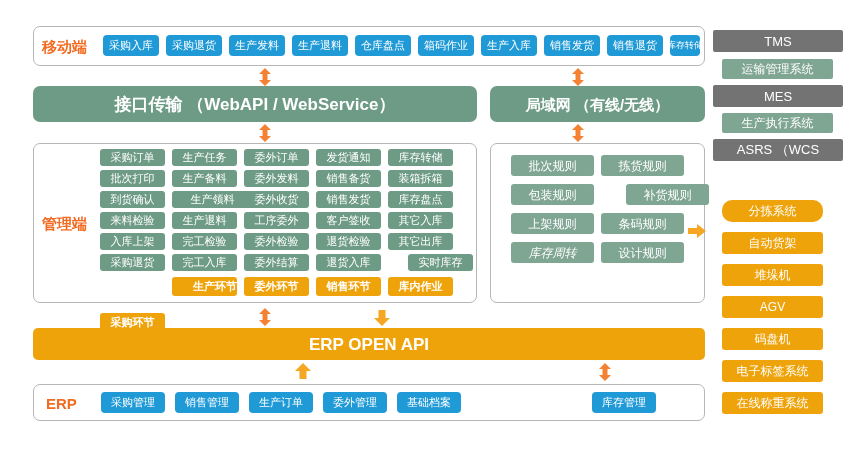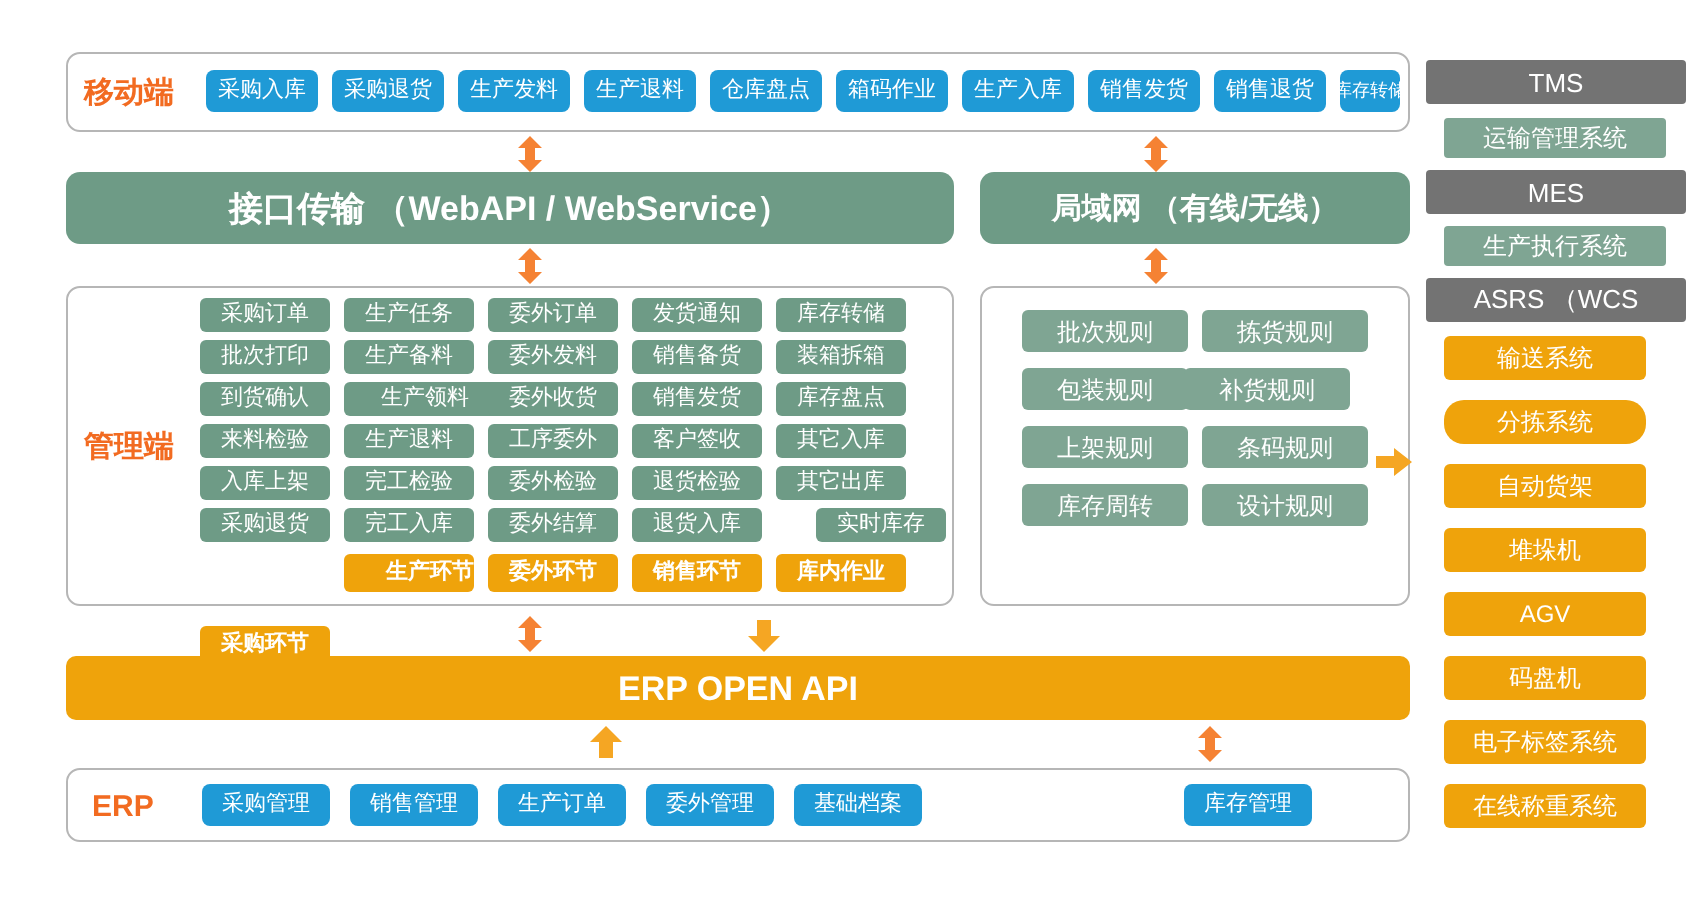--- a/index.html
+++ b/index.html
@@ -176,24 +176,24 @@
   <div class="pill green" style="left:388px; top:212px; width:65px; height:17px;">其它入库</div>
   <div class="pill green" style="left:388px; top:233px; width:65px; height:17px;">其它出库</div>
   <div class="pill green" style="left:408px; top:254px; width:65px; height:17px;">实时库存</div>
   <div class="pill orange" style="left:388px; top:277px; width:65px; height:19px;">库内作业</div>
 
   <div class="frame" style="left:490px; top:143px; width:215px; height:160px;"></div>
 
   <div class="pill greenlt" style="left:511px; top:155px; width:83px; height:21px; font-size:12px;">批次规则</div>
   <div class="pill greenlt" style="left:511px; top:184px; width:83px; height:21px; font-size:12px;">包装规则</div>
   <div class="pill greenlt" style="left:511px; top:213px; width:83px; height:21px; font-size:12px;">上架规则</div>
-  <div class="pill greenlt" style="left:511px; top:242px; width:83px; height:21px; font-size:12px;">库存周转</div>
+  <div class="pill greenlt" style="left:511px; top:242px; width:83px; height:21px; font-size:12px;font-style:italic;">库存周转</div>
 
   <div class="pill greenlt" style="left:601px; top:155px; width:83px; height:21px; font-size:12px;">拣货规则</div>
-  <div class="pill greenlt" style="left:592px; top:184px; width:83px; height:21px; font-size:12px;">补货规则</div>
+  <div class="pill greenlt" style="left:626px; top:184px; width:83px; height:21px; font-size:12px;">补货规则</div>
   <div class="pill greenlt" style="left:601px; top:213px; width:83px; height:21px; font-size:12px;">条码规则</div>
   <div class="pill greenlt" style="left:601px; top:242px; width:83px; height:21px; font-size:12px;">设计规则</div>
 
 
   <div class="arw" style="left:688px; top:224px;">
     <svg width="18" height="14" viewBox="0 0 18 14">
         <path d="M0 4 L9 4 L9 0 L18 7 L9 14 L9 10 L0 10 Z" fill="#F5A623"></path>
       </svg>
   </div>
 
@@ -232,21 +232,20 @@
   <div class="pill blue" style="left:592px; top:392px; width:64px; height:21px;">库存管理</div>
 
   <div class="rc-head" style="left:713px; top:30px; width:130px; height:22px;">TMS</div>
   <div class="rc-sub" style="left:722px; top:59px; width:111px; height:20px;">运输管理系统</div>
 
   <div class="rc-head" style="left:713px; top:85px; width:130px; height:22px;">MES</div>
   <div class="rc-sub" style="left:722px; top:113px; width:111px; height:20px;">生产执行系统</div>
 
   <div class="rc-head" style="left:713px; top:139px; width:130px; height:22px;">ASRS  （WCS</div>
 
-  <div class="rc-item" style="left:722px; top:168px; width:101px; height:22px;">输送系统</div>
   <div class="rc-item" style="left:722px; top:200px; width:101px; height:22px;border-radius:10px;">分拣系统</div>
   <div class="rc-item" style="left:722px; top:232px; width:101px; height:22px;">自动货架</div>
   <div class="rc-item" style="left:722px; top:264px; width:101px; height:22px;">堆垛机</div>
   <div class="rc-item" style="left:722px; top:296px; width:101px; height:22px;">AGV</div>
   <div class="rc-item" style="left:722px; top:328px; width:101px; height:22px;">码盘机</div>
   <div class="rc-item" style="left:722px; top:392px; width:101px; height:22px;">在线称重系统</div>
   <div class="rc-item" style="left:722px; top:360px; width:101px; height:22px;">电子标签系统</div>
 
 </div>
 

